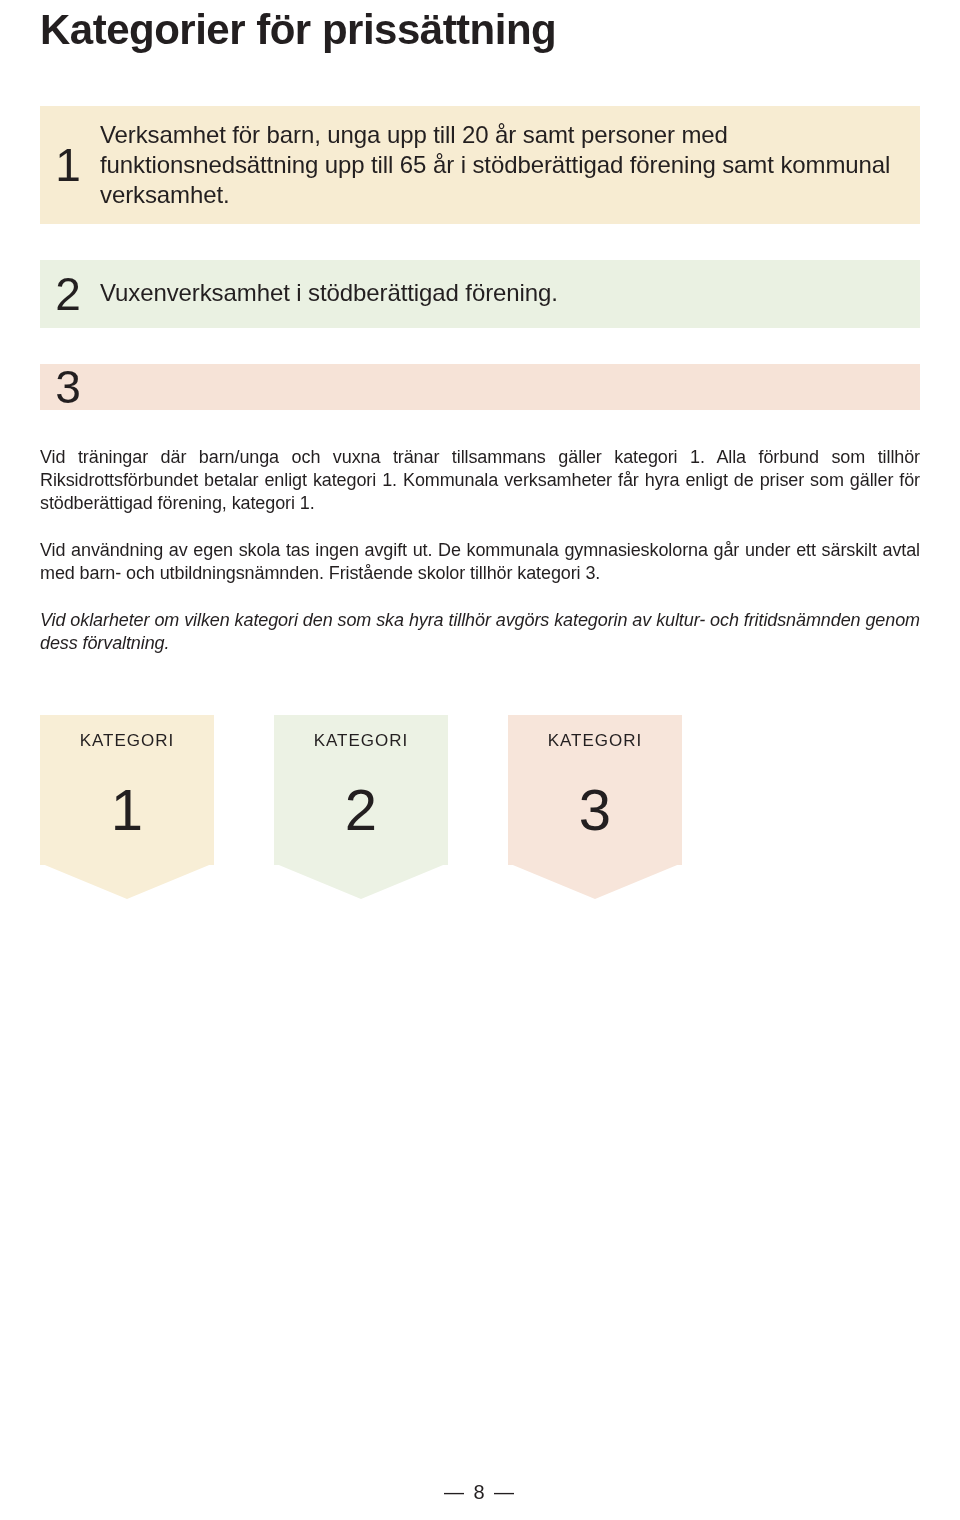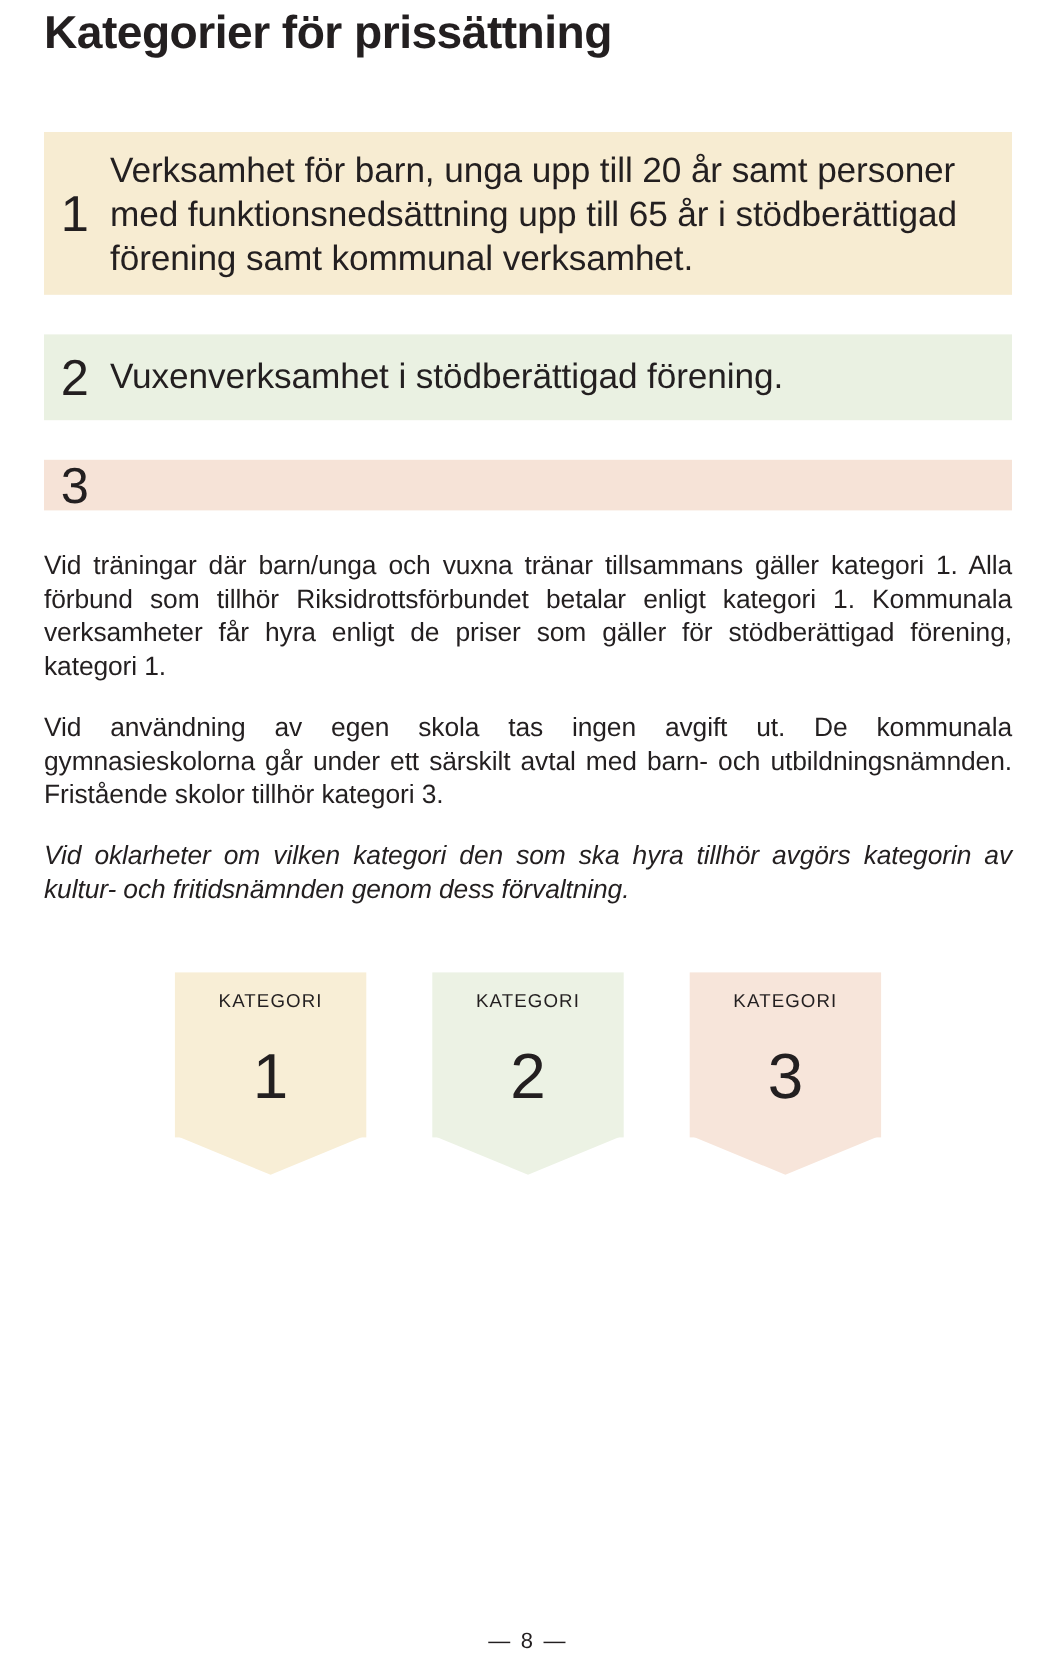--- a/index.html
+++ b/index.html
@@ -11,64 +11,64 @@
     color: #231f20;
     position: relative;
     padding: 0 40px;
   }
 
   .title {
     font-weight: 700;
     font-size: 42px;
     letter-spacing: -0.5px;
     padding-top: 6px;
-    padding-bottom: 66px;
+    padding-bottom: 52px;
   }
 
   .cat-box {
     display: flex;
     align-items: center;
     width: 880px;
     padding-right: 24px;
     margin-bottom: 36px;
   }
   .cat-num {
     width: 56px;
     flex-shrink: 0;
     font-size: 46px;
     font-weight: 400;
     text-align: center;
     line-height: 1;
   }
   .cat-text {
-    font-size: 32px;
+    font-size: 24px;
     line-height: 1.25;
     padding: 14px 0 14px 4px;
     letter-spacing: -0.1px;
   }
   .cat-single .cat-text { padding: 18px 0 20px 4px; }
 
   .bg-cream   { background: #f7ecd2; }
   .bg-green   { background: #eaf1e2; }
   .bg-peach   { background: #f6e3d7; }
 
   .body-text {
-    font-size: 24px;
+    font-size: 18px;
     line-height: 1.28;
     letter-spacing: -0.1px;
     text-align: justify;
     width: 880px;
   }
   .para { margin-top: 8px; margin-bottom: 24px; }
   .italic { font-style: italic; }
 
   .pennants {
     display: flex;
     gap: 60px;
-    justify-content: center;
+    justify-content: flex-start;
     margin-top: 60px;
   }
   .pennant {
     width: 174px;
     position: relative;
     text-align: center;
     padding-top: 16px;
   }
   .pennant-body {
     position: absolute;

